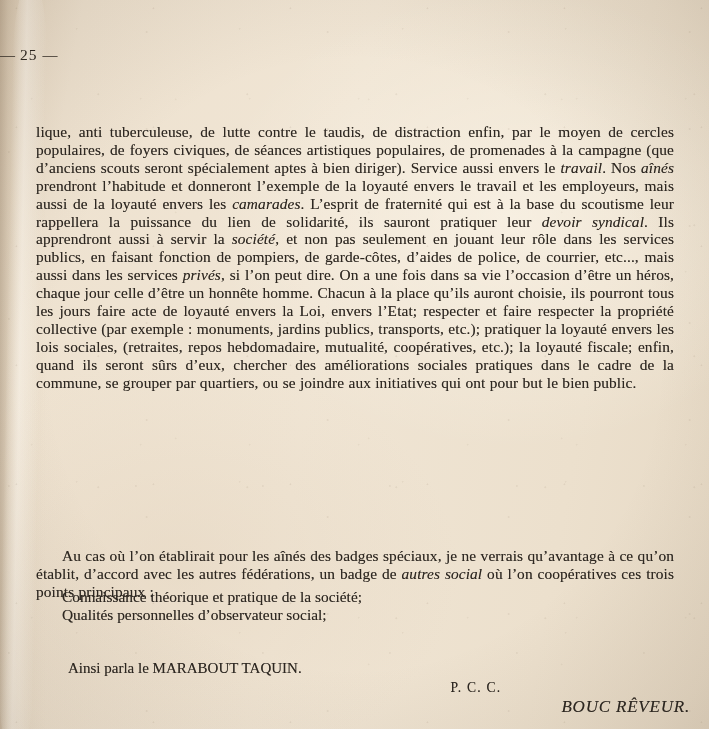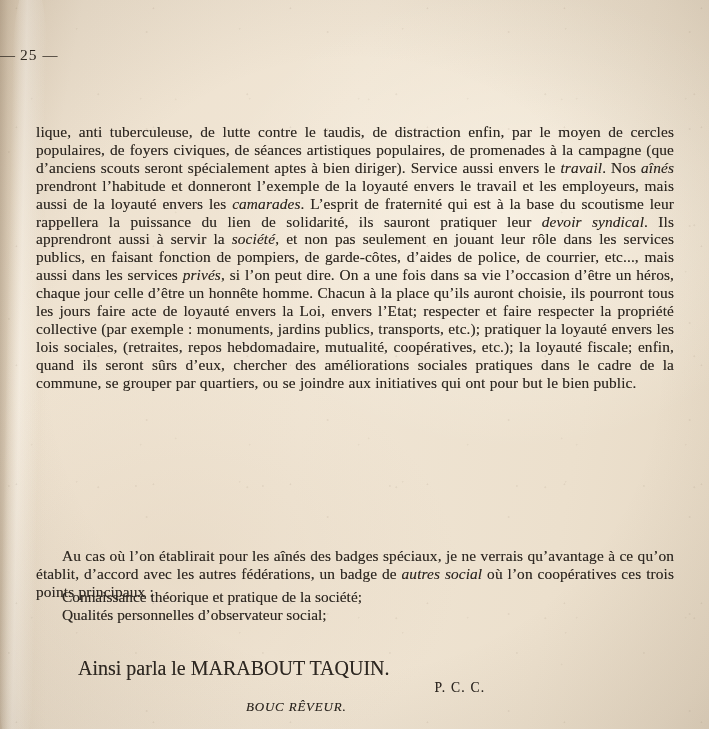--- a/index.html
+++ b/index.html
@@ -121,48 +121,48 @@
     width: 638px;
     font-size: 15.4px;
     line-height: 17.9px;
     color: #2d2721;
     text-shadow: 0 0 0.6px rgba(45,39,33,0.45);
   }
   #list .li { padding-left: 26px; white-space: nowrap; }
 
   #closing {
     position: absolute;
-    left: 52px;
+    left: 42px;
     top: 660px;
     width: 638px;
-    font-size: 20px;
+    font-size: 15px;
     line-height: 17.9px;
     color: #2d2721;
     text-shadow: 0 0 0.6px rgba(45,39,33,0.45);
   }
   #closing .sig-line { padding-left: 26px; }
   #signoff {
     position: absolute;
-    left: 36px;
+    left: 52px;
     top: 678px;
     width: 638px;
     color: #2d2721;
     text-shadow: 0 0 0.6px rgba(45,39,33,0.45);
   }
   #signoff .pcc {
     text-align: center;
     padding-left: 210px;
     font-size: 13.6px;
     letter-spacing: 1.2px;
     line-height: 19px;
   }
   #signoff .author {
-    text-align: left;
+    text-align: right;
     padding-left: 210px;
-    font-size: 13px;
+    font-size: 17px;
     font-style: italic;
     letter-spacing: 0.8px;
     line-height: 19px;
   }
 </style>
 </head>
 <body>
 
 <div id="page">
 

